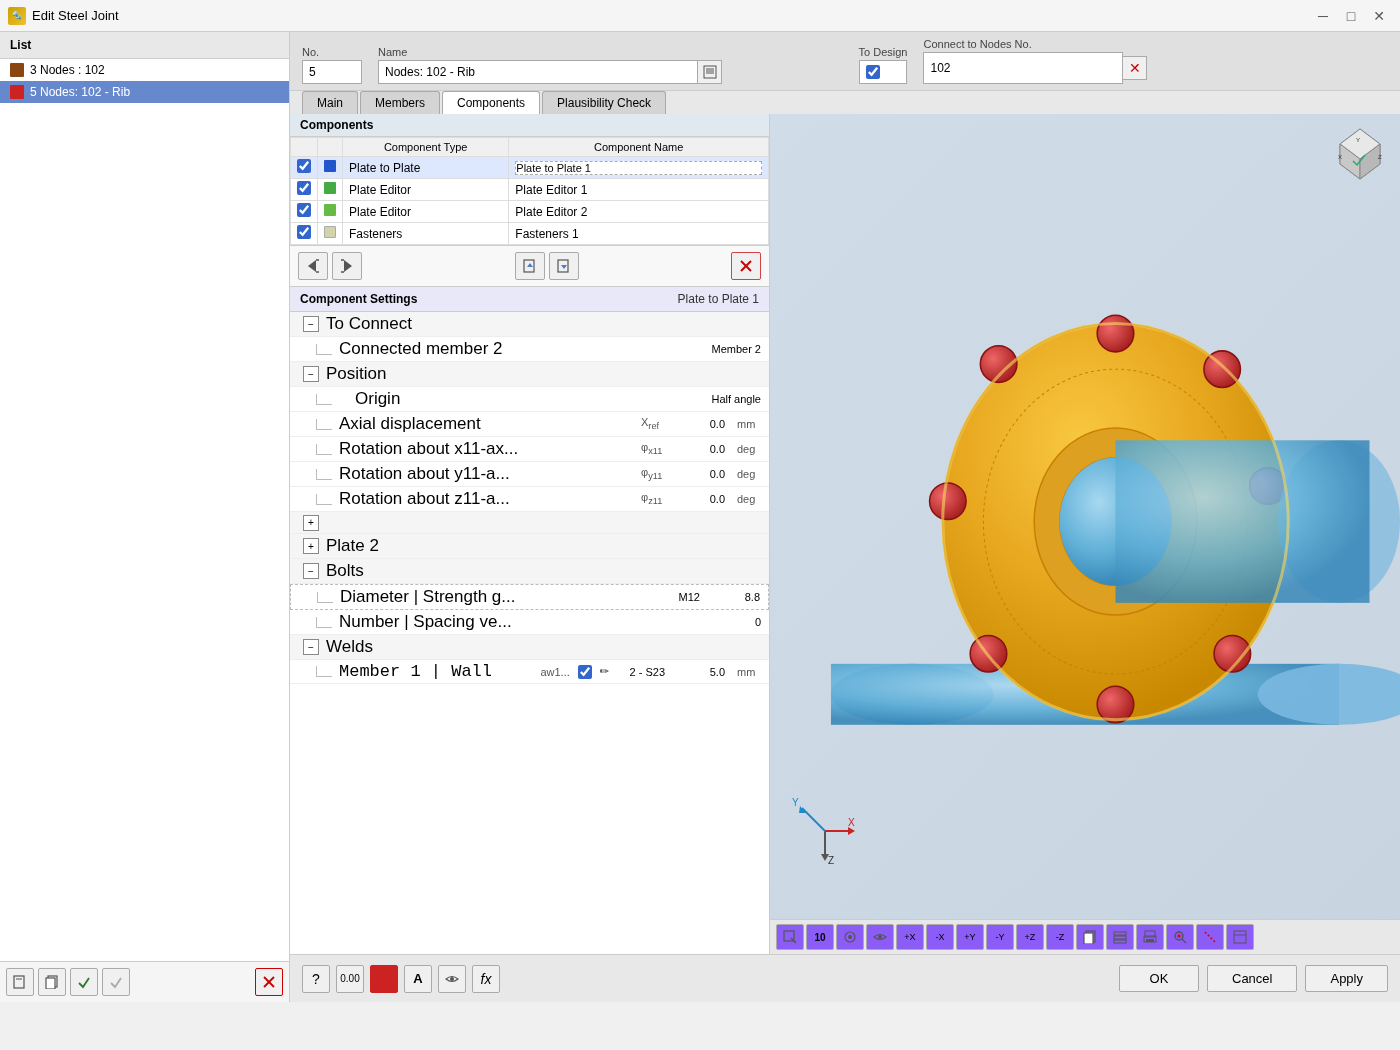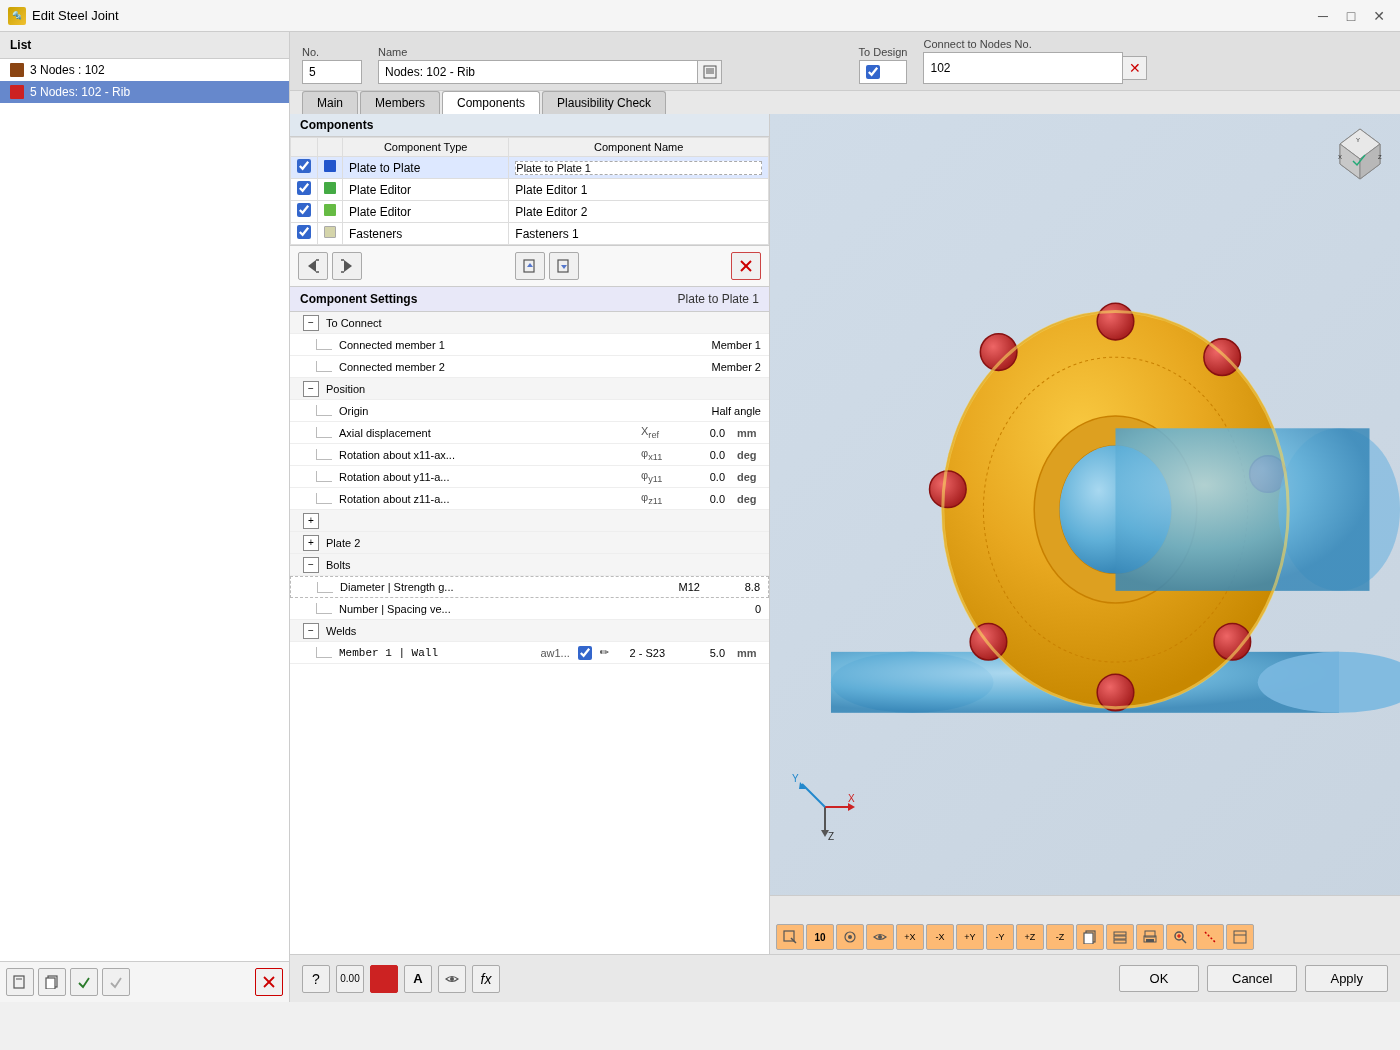--- a/index.html
+++ b/index.html
@@ -70,39 +70,39 @@
     .settings-section { flex: 1; overflow-y: auto; }
     .settings-header { display: flex; justify-content: space-between; padding: 5px 10px; background: #e8e8f8; border-bottom: 1px solid #ccc; font-size: 12px; }
     .settings-title { font-weight: 600; }
     .settings-name { color: #333; }
 
     
     .tree-section { }
     .tree-row { display: flex; align-items: center; min-height: 22px; border-bottom: 1px solid #eee; }
     .tree-row.group-row { background: #f5f5f5; }
     .expand-btn { width: 16px; height: 16px; border: 1px solid #888; background: white; cursor: pointer; display: flex; align-items: center; justify-content: center; font-size: 10px; margin: 0 3px; flex-shrink: 0; }
-    .tree-label { flex: 1; padding: 2px 4px; font-size: 11px; }
+    .tree-label { flex: 1; padding: 2px 4px; font-size: 17px; }
     .tree-value { padding: 2px 8px; font-size: 11px; text-align: right; min-width: 60px; }
-    .tree-unit { padding: 2px 4px; font-size: 11px; color: #555; min-width: 36px; font-weight: bold; }
+    .tree-unit { padding: 2px 4px; font-size: 11px; color: #555; min-width: 36px; }
 
     
     .settings-section::-webkit-scrollbar { width: 8px; }
     .settings-section::-webkit-scrollbar-track { background: #f0f0f0; }
     .settings-section::-webkit-scrollbar-thumb { background: #aaa; border-radius: 4px; }
 
     
     .viewport { flex: 1; background: linear-gradient(135deg, #d0dce8, #c8d4e0); display: flex; flex-direction: column; position: relative; overflow: hidden; }
     .viewport-canvas { flex: 1; position: relative; display: flex; align-items: center; justify-content: center; overflow: hidden; }
 
     
     .scene-svg { width: 100%; height: 100%; }
 
     
     .viewport-toolbar { display: flex; align-items: center; padding: 4px 6px; background: #e8e8e8; border-top: 1px solid #ccc; gap: 2px; flex-wrap: wrap; }
-    .vp-btn { width: 28px; height: 26px; border: 1px solid #aaa; background: #fdba74; border-radius: 2px; cursor: pointer; display: flex; align-items: center; justify-content: center; font-size: 11px; margin-top: 24px; }
+    .vp-btn { width: 28px; height: 26px; border: 1px solid #aaa; background: #8b5cf6; border-radius: 2px; cursor: pointer; display: flex; align-items: center; justify-content: center; font-size: 11px; }
 
     
     .orient-cube { position: absolute; top: 10px; right: 10px; width: 60px; height: 60px; }
 
     
     .axis-indicator { position: absolute; bottom: 50px; left: 20px; }
 
     
     .bottom-bar { display: flex; align-items: center; justify-content: space-between; padding: 6px 12px; background: #e8e8e8; border-top: 1px solid #ccc; height: 48px; }
     .bottom-left { display: flex; gap: 6px; }
@@ -309,42 +309,35 @@
           <div class="tree-section">
             <div class="tree-row group-row">
               <div style="width:10px;"></div>
               <button class="expand-btn">−</button>
               <span class="tree-label">To Connect</span>
             </div>
             <div class="tree-row">
               <div style="width:10px;"></div>
               <div style="width:16px;"></div>
               <div style="width:16px; border-left:1px solid #bbb; border-bottom:1px solid #bbb; height:11px; margin-right:3px;"></div>
-              <span class="tree-label" style="flex:1;">Connected member 1</span>
-              <span class="tree-value">Member 1</span>
-            </div>
-            <div class="tree-row">
-              <div style="width:10px;"></div>
-              <div style="width:16px;"></div>
-              <div style="width:16px; border-left:1px solid #bbb; border-bottom:1px solid #bbb; height:11px; margin-right:3px;"></div>
               <span class="tree-label" style="flex:1;">Connected member 2</span>
               <span class="tree-value">Member 2</span>
             </div>
           </div>
 
           <div class="tree-section">
             <div class="tree-row group-row">
               <div style="width:10px;"></div>
               <button class="expand-btn">−</button>
               <span class="tree-label">Position</span>
             </div>
             <div class="tree-row">
               <div style="width:26px;"></div>
               <div style="width:16px; border-left:1px solid #bbb; border-bottom:1px solid #bbb; height:11px; margin-right:3px;"></div>
-              <span class="tree-label" style="flex:1;">Origin</span>
+              <span class="tree-label" style="flex:1;margin-left:16px;">Origin</span>
               <span class="tree-value">Half angle</span>
             </div>
             <div class="tree-row">
               <div style="width:26px;"></div>
               <div style="width:16px; border-left:1px solid #bbb; border-bottom:1px solid #bbb; height:11px; margin-right:3px;"></div>
               <span class="tree-label" style="flex:1;">Axial displacement</span>
               <span style="font-size:11px;color:#555;padding:2px 4px;min-width:36px;">X<sub>ref</sub></span>
               <span class="tree-value">0.0</span>
               <span class="tree-unit">mm</span>
             </div>

